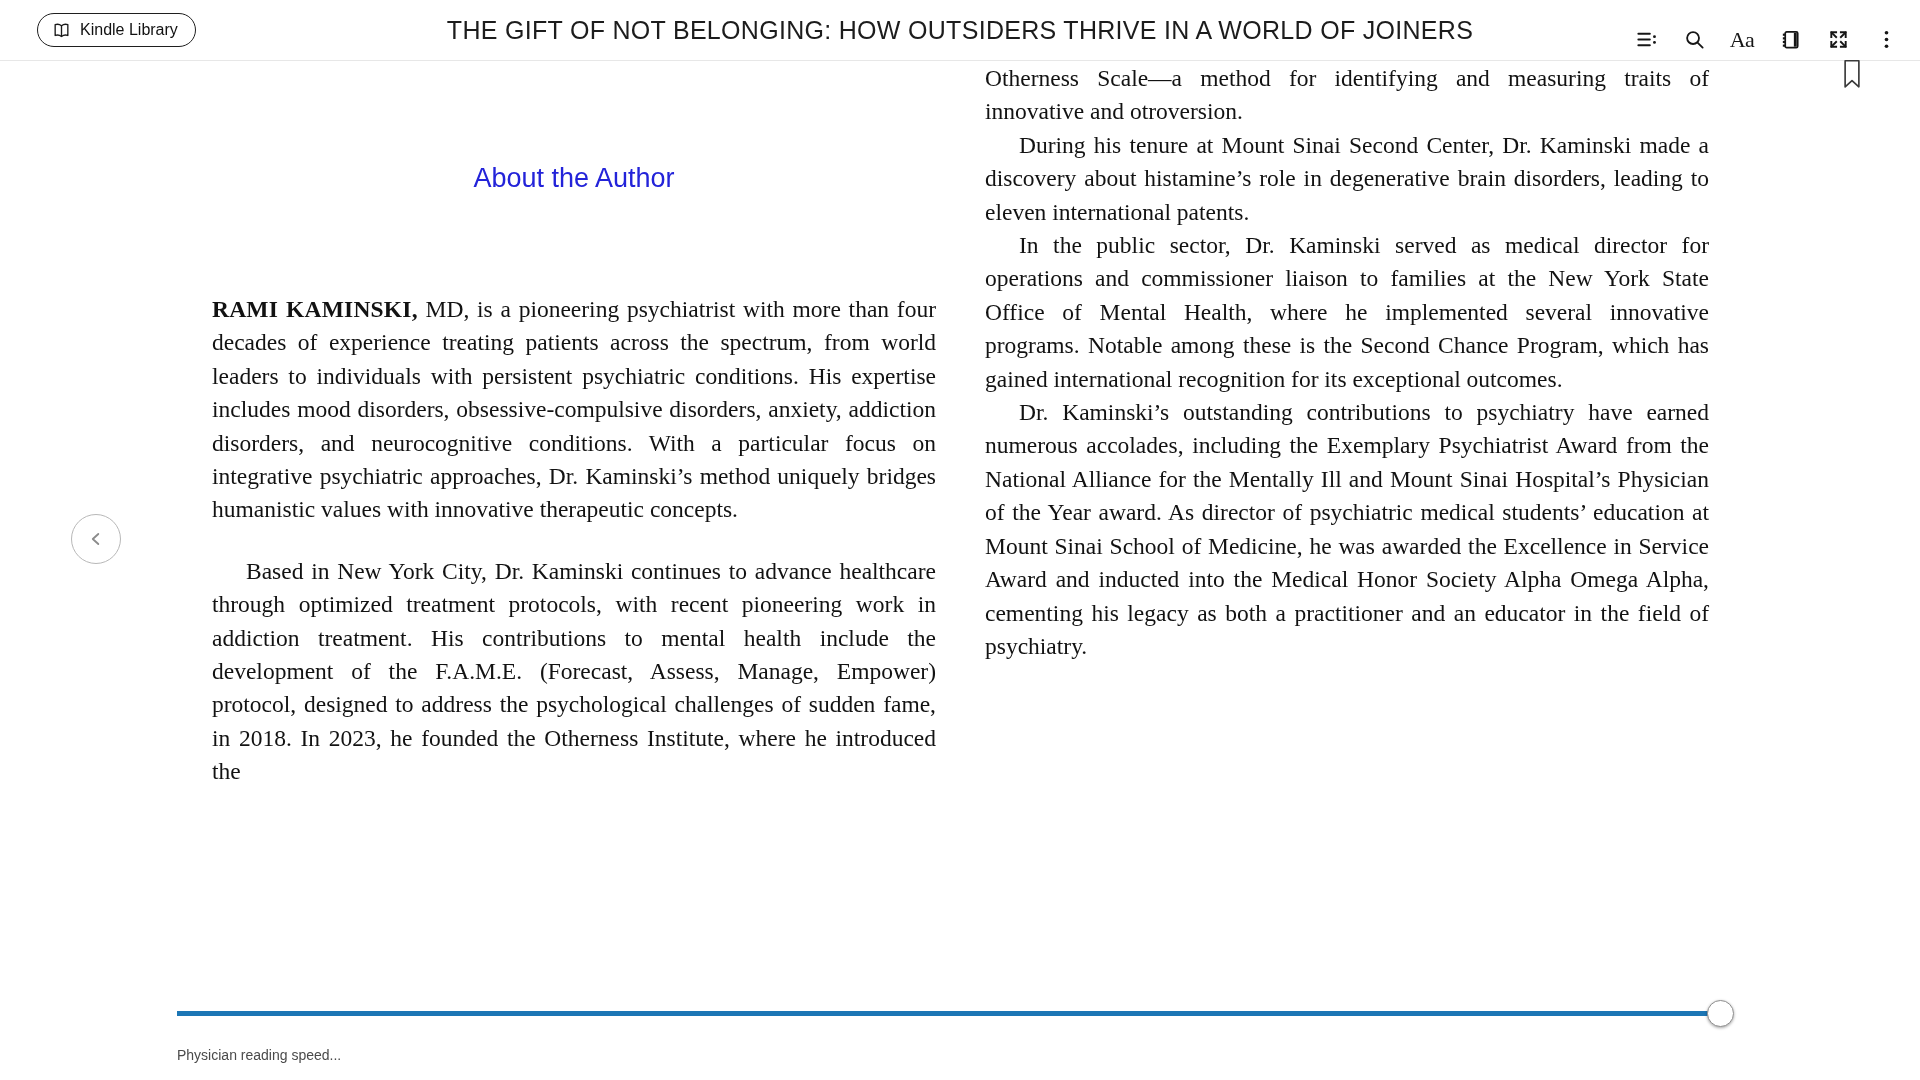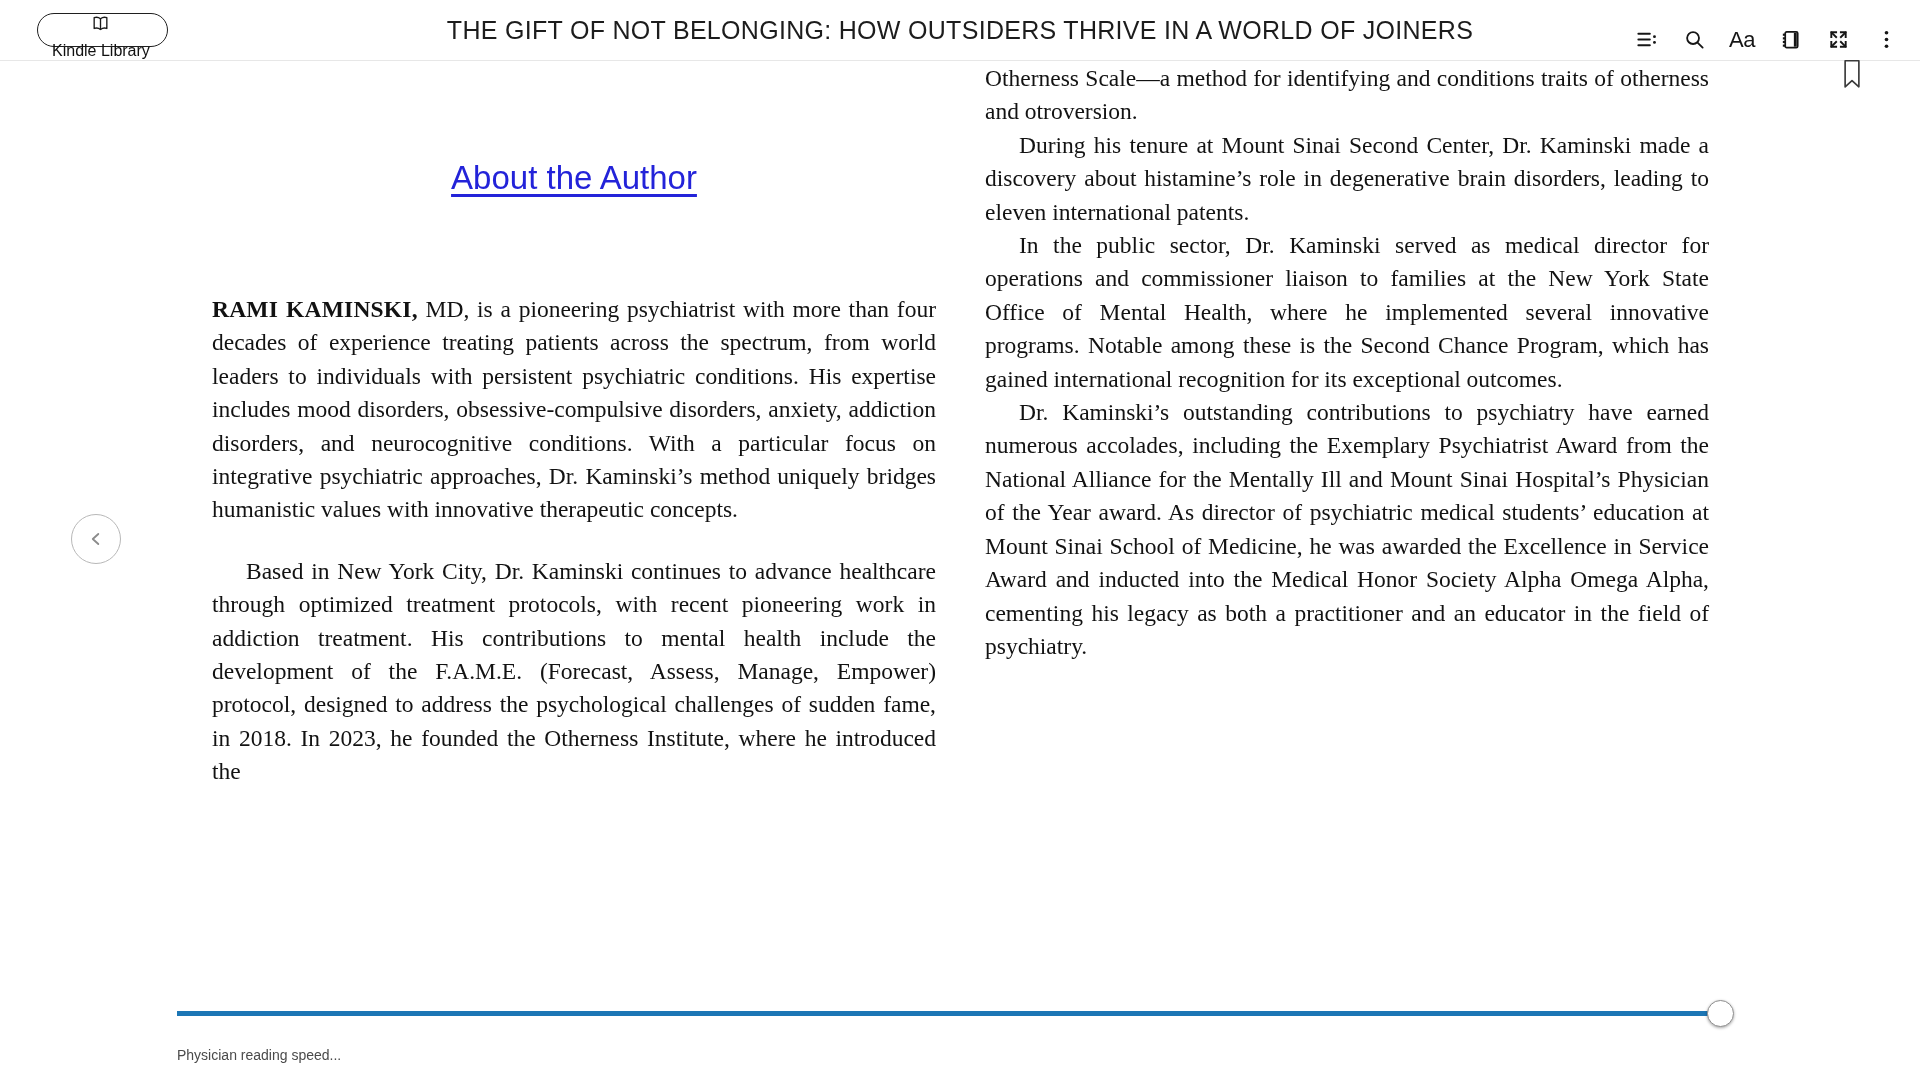--- a/index.html
+++ b/index.html
@@ -6,28 +6,28 @@
   html,body { width:1920px; height:1080px; background:#fff; overflow:hidden;
               font-family:"Liberation Sans", sans-serif; color:#111; }
   .stage { position:relative; width:1920px; height:1080px; background:#fff; }
 
   
   .header { position:absolute; left:0; top:0; width:1920px; height:61px;
             background:#fff; border-bottom:1px solid #e7e7e7; }
   .lib-btn { position:absolute; left:37px; top:13px; height:34px;
              display:flex; align-items:center; gap:9px; padding:0 17px 0 14px;
              border:1.5px solid #1f1f1f; border-radius:18px; background:#fff;
-             cursor:pointer;flex-direction:column; }
+             cursor:pointer; }
   .lib-btn svg { width:19px; height:19px; stroke:#1a1a1a; }
   .lib-btn span { font-size:16px; color:#111; white-space:nowrap; }
   .book-title { position:absolute; left:0; right:0; top:0; height:61px;
                 display:flex; align-items:center; justify-content:center;
                 font-size:25px; letter-spacing:.3px; color:#1c1c1c; }
   .tool-row { position:absolute; right:22px; top:0; height:79px;
-              display:flex; align-items:center; gap:24px; }
+              display:flex; align-items:center; gap:24px;font-family:Liberation Serif, serif; }
   .tool-btn { width:24px; height:24px; display:flex; align-items:center;
               justify-content:center; cursor:pointer; color:#161616; }
   .tool-btn svg { width:23px; height:23px; }
   .aa-btn { font-size:22px; font-weight:500; color:#161616; letter-spacing:-.5px; }
 
   .bookmark { position:absolute; left:1841px; top:57px; width:22px; height:34px;
               color:#3a3a3a; cursor:pointer; }
   .bookmark svg { width:22px; height:34px; }
 
   
@@ -36,22 +36,22 @@
               display:flex; align-items:center; justify-content:center; cursor:pointer; }
   .nav-prev svg { width:22px; height:22px; stroke:#8b8b8b; }
 
   
   .col { position:absolute; width:724px; font-family:"Liberation Serif", serif;
          font-size:23.5px; line-height:33.4px; color:#121212;
          text-align:justify; }
   .col-left  { left:212px; top:155px; }
   .col-right { left:985px; top:62px; }
   .chapter-heading { display:block; text-align:center; font-family:"Liberation Sans", sans-serif;
-                     font-size:33px; line-height:46px; color:#2323d9;
-                     text-decoration:underline; text-underline-offset:5px;
+                     font-size:27px; line-height:46px; color:#2323d9;
+                     text-underline-offset:5px;
                      margin-bottom:92px; cursor:pointer; }
   .para { margin:0; }
   .para.indent { text-indent:34px; }
   .para.continues { text-align-last:justify;margin-top:28px; }
   .lead-bold { font-weight:bold; letter-spacing:.2px; }
 
   
   .progress-track { position:absolute; left:177px; top:1011px; width:1566px; height:6px;
                     cursor:pointer; }
   .progress-fill { position:absolute; left:0; top:0; height:5px; width:98.6%;
@@ -145,21 +145,21 @@
     </svg>
   </button>
 
   <div class="col col-left">
     <a class="chapter-heading">About the Author</a>
     <p class="para"><span class="lead-bold">RAMI KAMINSKI,</span><span> MD, is a pioneering psychiatrist with more than four decades of experience treating patients across the spectrum, from world leaders to individuals with persistent psychiatric conditions. His expertise includes mood disorders, obsessive-compulsive disorders, anxiety, addiction disorders, and neurocognitive conditions. With a particular focus on integrative psychiatric approaches, Dr. Kaminski’s method uniquely bridges humanistic values with innovative therapeutic concepts.</span></p>
     <p class="para indent continues">Based in New York City, Dr. Kaminski continues to advance healthcare through optimized treatment protocols, with recent pioneering work in addiction treatment. His contributions to mental health include the development of the F.A.M.E. (Forecast, Assess, Manage, Empower) protocol, designed to address the psychological challenges of sudden fame, in 2018. In 2023, he founded the Otherness Institute, where he introduced the</p>
   </div>
 
   <div class="col col-right">
-    <p class="para">Otherness Scale—a method for identifying and conditions traits of otherness and otroversion.</p>
+    <p class="para">Otherness Scale—a method for identifying and measuring traits of innovative and otroversion.</p>
     <p class="para indent">During his tenure at Mount Sinai Second Center, Dr. Kaminski made a discovery about histamine’s role in degenerative brain disorders, leading to eleven international patents.</p>
     <p class="para indent">In the public sector, Dr. Kaminski served as medical director for operations and commissioner liaison to families at the New York State Office of Mental Health, where he implemented several innovative programs. Notable among these is the Second Chance Program, which has gained international recognition for its exceptional outcomes.</p>
     <p class="para indent">Dr. Kaminski’s outstanding contributions to psychiatry have earned numerous accolades, including the Exemplary Psychiatrist Award from the National Alliance for the Mentally Ill and Mount Sinai Hospital’s Physician of the Year award. As director of psychiatric medical students’ education at Mount Sinai School of Medicine, he was awarded the Excellence in Service Award and inducted into the Medical Honor Society Alpha Omega Alpha, cementing his legacy as both a practitioner and an educator in the field of psychiatry.</p>
   </div>
 
   <div class="progress-track">
     <div class="progress-fill"></div>
     <div class="progress-knob"></div>
   </div>
   <div class="learning">Physician reading speed...</div>

